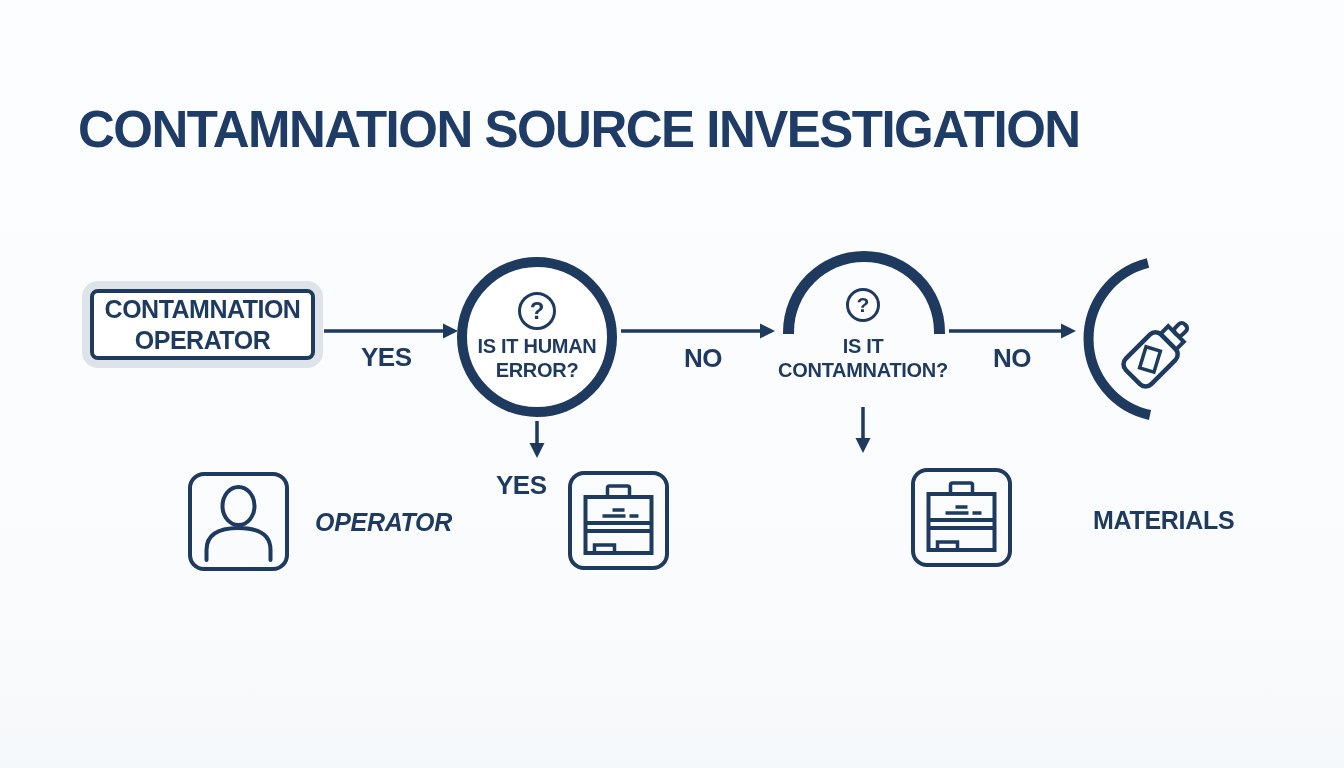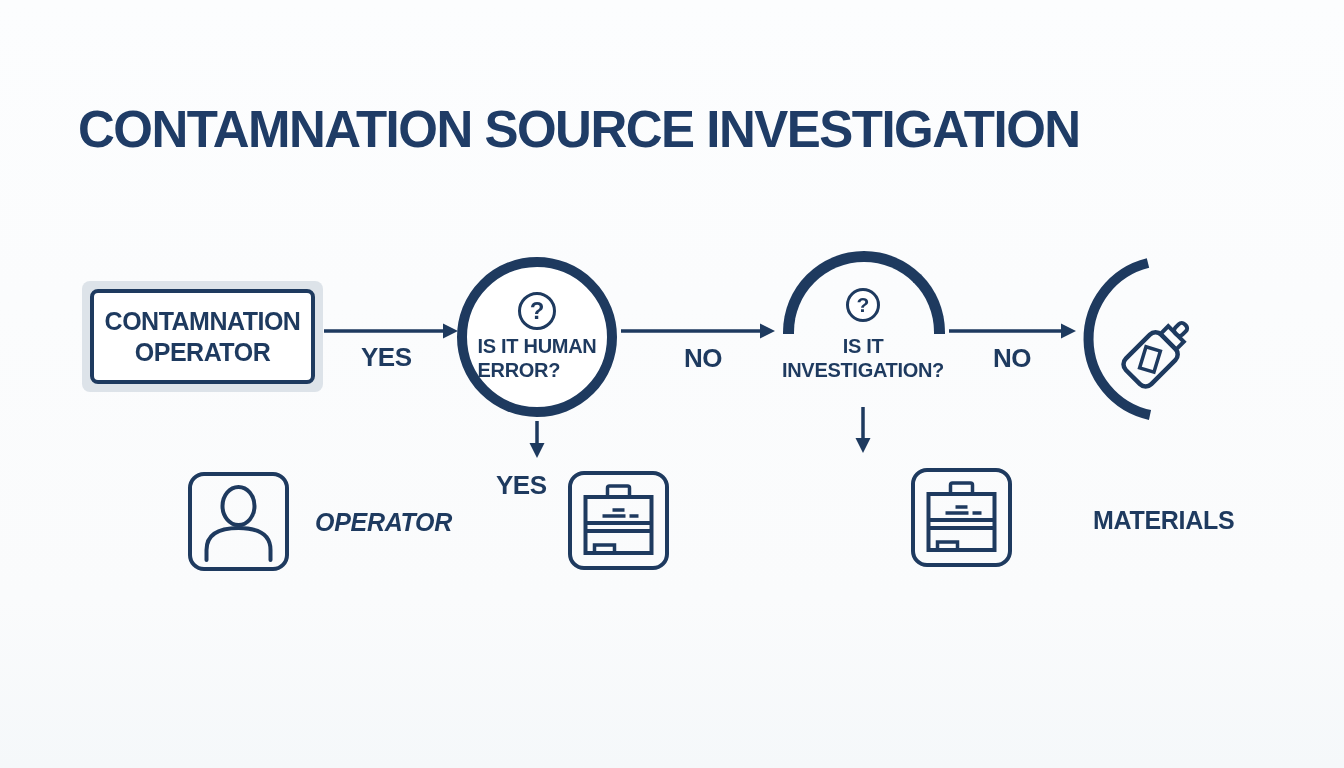--- a/index.html
+++ b/index.html
@@ -12,36 +12,36 @@
   .abs { position:absolute; }
 
   
   #title {
     left:78px; top:100px;
     font-size:51px; font-weight:bold; letter-spacing:-1.5px;
     font-stretch:condensed; white-space:nowrap; color:#1f3c66;
   }
 
   
-  #start-halo { left:82px; top:281px; width:241px; height:111px;
-    background:#dde3e9; border-radius:8px; }
+  #start-halo { left:82px; top:281px; width:241px; height:87px;
+    background:#dde3e9; border-radius:16px; }
   #start-box { position:absolute; left:8px; top:8px; right:8px; bottom:8px;
     background:#ffffff; border:4px solid #1e3a5f; border-radius:8px;
     display:flex; flex-direction:column; align-items:center; justify-content:center; }
   .start-line { font-size:25px; font-weight:bold; letter-spacing:-0.5px; line-height:1.22; font-stretch:condensed; }
 
   
   #decision1 { left:457px; top:257px; width:160px; height:160px;
     border:10px solid #1e3a5f; border-radius:50%; background:#ffffff;
     box-sizing:border-box; display:flex; flex-direction:column;
     align-items:center; justify-content:center; }
   .qmark-badge { width:38px; height:38px; border:3.5px solid #1e3a5f;
     border-radius:50%; box-sizing:border-box; display:flex; align-items:center;
     justify-content:center; font-size:24px; font-weight:bold; background:#ffffff; }
-  .decision-text { font-size:20px; font-weight:bold; text-align:left;
+  .decision-text { font-size:20px; font-weight:bold; text-align:center;
     line-height:1.18; letter-spacing:-0.3px; margin-top:5px; font-stretch:condensed; }
 
   
   #decision2-arc { left:783px; top:251px; width:162px; height:83px;
     border:11px solid #1e3a5f; border-bottom:none;
     border-radius:81px 81px 0 0; box-sizing:border-box; }
   #decision2-qmark { left:846px; top:288px; width:34px; height:34px; font-size:21px; }
   #decision2-text { left:763px; top:334px; width:200px; text-align:center;
     font-size:20px; font-weight:bold; line-height:1.22; letter-spacing:-0.3px; font-stretch:condensed; }
 
@@ -112,21 +112,21 @@
       <div>ERROR?</div>
     </div>
   </div>
 
   <div class="abs" id="decision2-arc"></div>
   <div class="abs qmark-badge" id="decision2-qmark">
     <span>?</span>
   </div>
   <div class="abs" id="decision2-text">
     <div>IS IT</div>
-    <div>INVESTIGATION?</div>
+    <div>CONTAMNATION?</div>
   </div>
 
   <svg class="abs" id="bottle-icon" viewBox="0 0 96 96">
     <g transform="translate(48,50) rotate(45)" stroke="#1e3a5f" fill="none">
       <rect x="-5" y="-47" width="10" height="13" rx="4" stroke-width="4"></rect>
       <rect x="-11" y="-34" width="22" height="11" stroke-width="4"></rect>
       <rect x="-18" y="-23" width="36" height="50" rx="8" stroke-width="4.5"></rect>
       <rect x="-9" y="-9" width="15" height="22" transform="rotate(-28)" stroke-width="3.5"></rect>
     </g>
   </svg>

